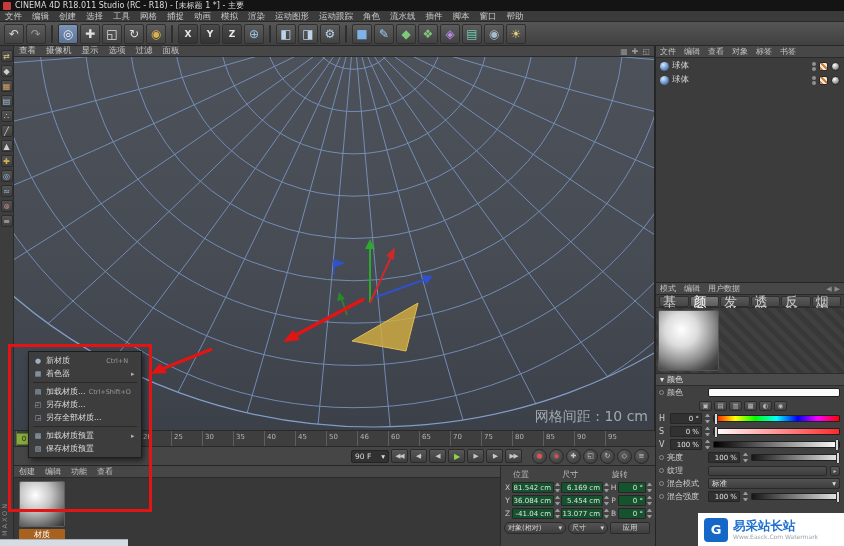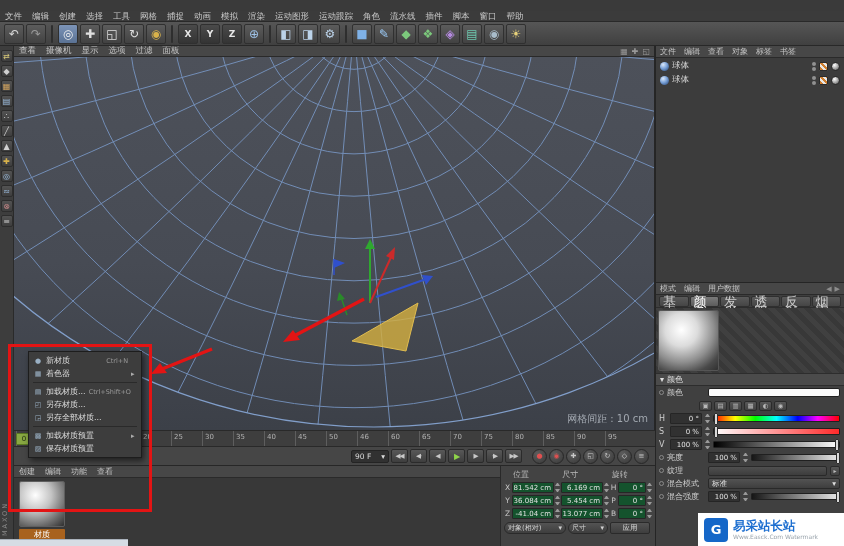--- a/index.html
+++ b/index.html
@@ -36,21 +36,21 @@
            font-size:6.5px; color:#8a8a8a; letter-spacing:2px; }
 
   
   .viewport { position:absolute; left:14px; top:46px; width:641px; height:384px; border-right:1px solid #262626; }
   .vp-header { height:11px; background:#474747; border-bottom:1px solid #2a2a2a; display:flex; align-items:center; }
   .vp-header .vm { padding:0 5px; font-size:8.5px; color:#c2c2c2; }
   .vp-icons { margin-left:auto; display:flex; gap:4px; padding-right:4px; color:#999; font-size:8px; }
   .vp-canvas { position:relative; height:373px; overflow:hidden;
                background:linear-gradient(#4d515a 0%, #474b54 55%, #3c4048 100%); }
   .layer { position:absolute; left:0; top:0; }
-  .grid-label { position:absolute; right:6px; bottom:4px; font-size:10px; color:#a2a8b0; }
+  .grid-label { position:absolute; right:6px; bottom:4px; font-size:14px; color:#a2a8b0; }
 
   
   .ruler { position:absolute; left:14px; top:430px; width:641px; height:17px; background:#3e3e3e;
            border-top:1px solid #292929; border-bottom:1px solid #292929; }
   .ticks { display:flex; height:100%; padding-left:2px; }
   .tick { flex:0 0 31px; width:31px; border-left:1px solid #5e5e5e; font-size:7px; color:#b2b2b2;
           padding:2px 0 0 2px; }
   .playhead { position:absolute; left:2px; top:2px; width:22px; height:12px; background:#88a842;
               border:1px solid #5a7a22; border-radius:1px; font-size:7px; color:#1e2a10;
               display:flex; align-items:center; justify-content:center; }
@@ -185,20 +185,24 @@
              font-weight:bold; font-size:13px; display:flex; align-items:center; justify-content:center; }
   .wm-col { display:flex; flex-direction:column; }
   .wm-title { color:#1e6fd0; font-weight:bold; font-size:12.5px; line-height:1.15; white-space:nowrap; }
   .wm-sub { font-size:6px; color:#9aa4ac; white-space:nowrap; }
 </style>
 </head>
 <body>
 
 <div id="app">
 
+  <div class="titlebar">
+    <span class="app-icon"></span>
+    <span class="win-title">CINEMA 4D R18.011 Studio (RC - R18) - [未标题 1 *] - 主要</span>
+  </div>
 
   <div class="menubar">
 
   <span>文件</span>
       <span>编辑</span>
       <span>创建</span>
       <span>选择</span>
       <span>工具</span>
       <span>网格</span>
       <span>捕捉</span>

